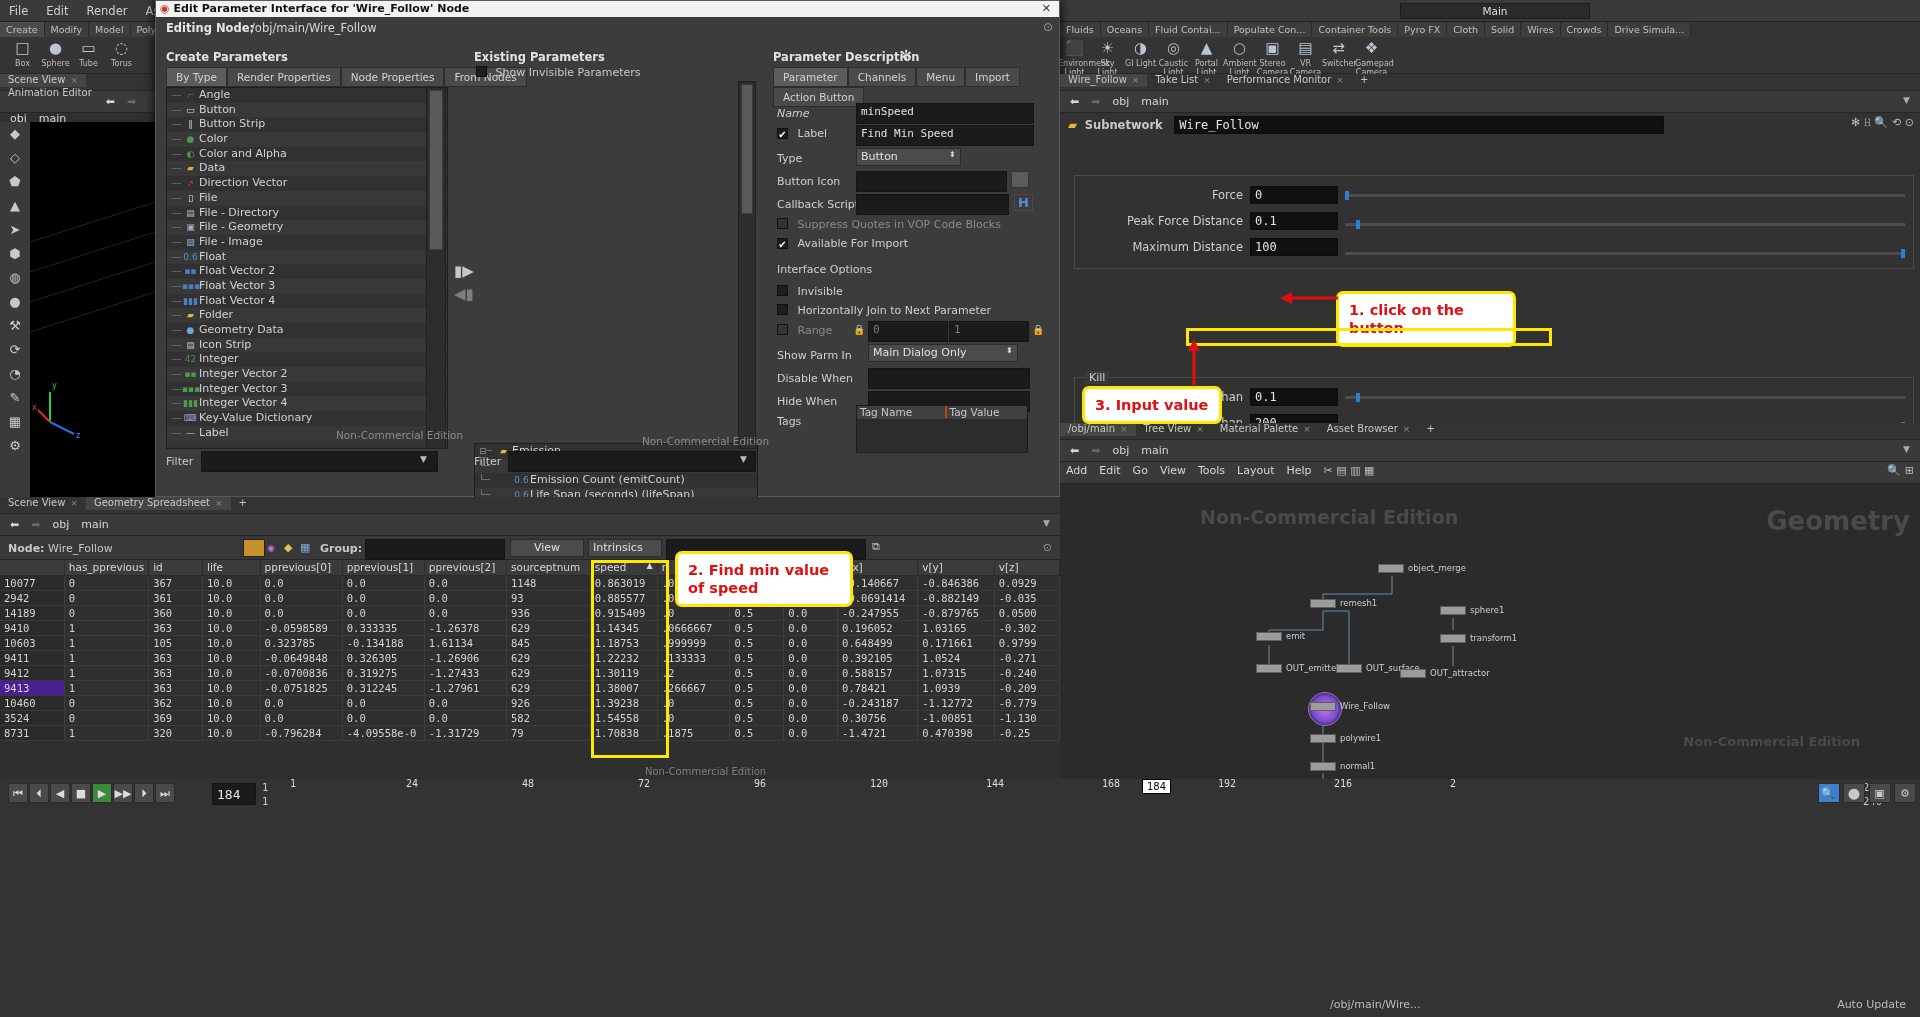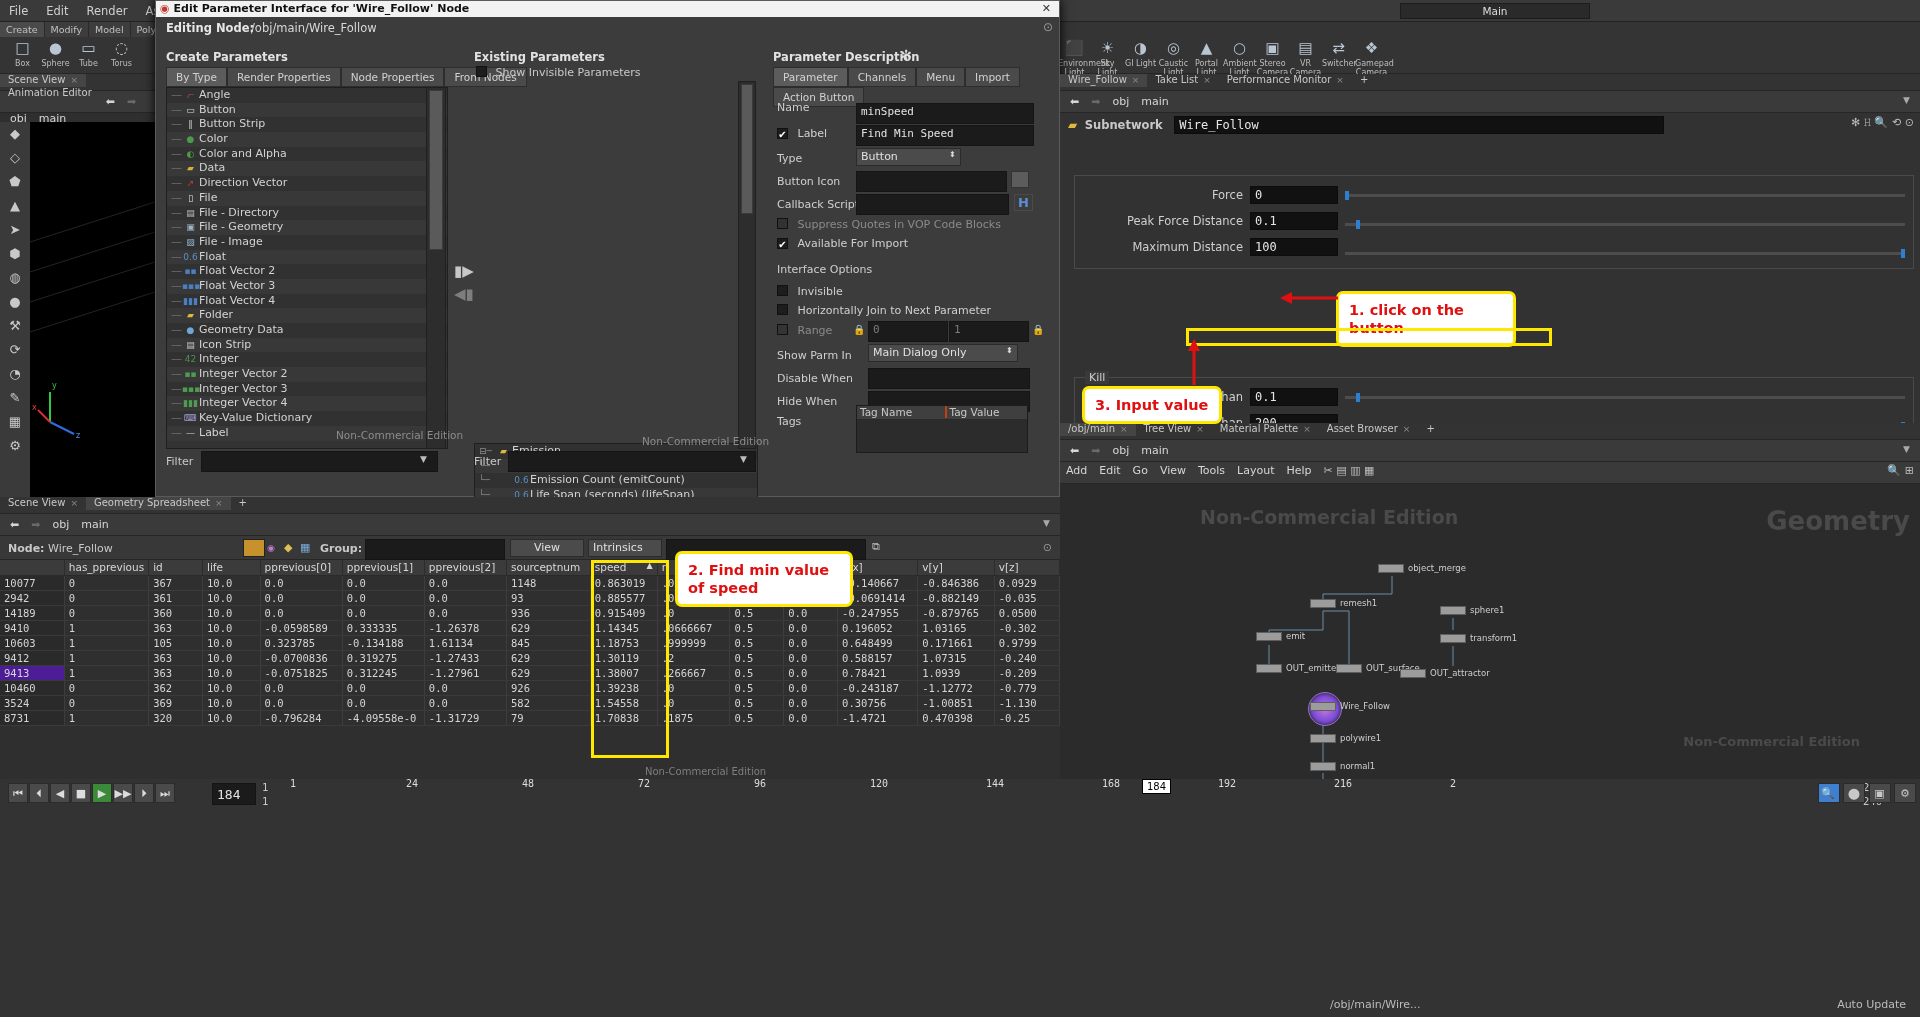--- a/index.html
+++ b/index.html
@@ -98,20 +98,33 @@
   <div class="mi">Windows</div>
   <div class="abs" style="right:330px;top:3px;width:190px;height:16px;background:#2a2a2a;border:1px solid #1d1d1d;text-align:center;line-height:15px;color:#ddd;font-size:10.5px;">Main</div>
 </div>
 
 <div id="shelf">
   <div class="shelf-tabrow">
     <div class="shelftab sel">Create</div>
     <div class="shelftab">Modify</div>
     <div class="shelftab">Model</div>
     <div class="shelftab">Polygon</div>
+    <div style="position:absolute;left:1060px;top:0;">
+      <div class="shelftab">Fluids</div>
+      <div class="shelftab">Oceans</div>
+      <div class="shelftab">Fluid Contai...</div>
+      <div class="shelftab">Populate Con...</div>
+      <div class="shelftab">Container Tools</div>
+      <div class="shelftab">Pyro FX</div>
+      <div class="shelftab">Cloth</div>
+      <div class="shelftab">Solid</div>
+      <div class="shelftab">Wires</div>
+      <div class="shelftab">Crowds</div>
+      <div class="shelftab">Drive Simula...</div>
+    </div>
   </div>
   <div class="shelf-items" style="left:6px" id="shelf-left">
       <div class="shelfitem">
         <span class="gl">□</span>
         <span class="lb">Box</span>
       </div>
       <div class="shelfitem">
         <span class="gl">●</span>
         <span class="lb">Sphere</span>
       </div>
@@ -308,21 +321,21 @@
 
     <div class="abs sechead" style="left:617px;top:33px;">Parameter Description</div>
     <div class="abs tabrow" style="left:617px;top:50px;">
       <div class="t sel">Parameter</div>
       <div class="t">Channels</div>
       <div class="t">Menu</div>
       <div class="t">Import</div>
       <div class="t">Action Button</div>
     </div>
 
-    <div class="abs fieldlabel" style="left:621px;top:84px;">Name</div>
+    <div class="abs fieldlabel" style="left:621px;top:90px;font-style:italic;">Name</div>
     <div class="abs inp" style="left:700px;top:86px;width:178px;">minSpeed</div>
 
     <div class="abs" style="left:621px;top:110px;">
       <span class="cbx on">✔</span>
       <span class="fieldlabel" style="margin-left:6px;">Label</span>
     </div>
     <div class="abs inp" style="left:700px;top:108px;width:178px;">Find Min Speed</div>
 
     <div class="abs fieldlabel" style="left:621px;top:135px;">Type</div>
     <div class="abs sel2" style="left:700px;top:131px;width:105px;">
@@ -683,20 +696,37 @@
             <td>845</td>
             <td>1.18753</td>
             <td>.999999</td>
             <td>0.5</td>
             <td>0.0</td>
             <td>0.648499</td>
             <td>0.171661</td>
             <td>0.9799</td>
           </tr>
           <tr class="shrow">
+            <td style="background: rgb(42, 42, 42);">9411</td>
+            <td>1</td>
+            <td>363</td>
+            <td>10.0</td>
+            <td>-0.0649848</td>
+            <td>0.326305</td>
+            <td>-1.26906</td>
+            <td>629</td>
+            <td>1.22232</td>
+            <td>.133333</td>
+            <td>0.5</td>
+            <td>0.0</td>
+            <td>0.392105</td>
+            <td>1.0524</td>
+            <td>-0.271</td>
+          </tr>
+          <tr class="shrow">
             <td style="background: rgb(42, 42, 42);">9412</td>
             <td>1</td>
             <td>363</td>
             <td>10.0</td>
             <td>-0.0700836</td>
             <td>0.319275</td>
             <td>-1.27433</td>
             <td>629</td>
             <td>1.30119</td>
             <td>.2</td>

